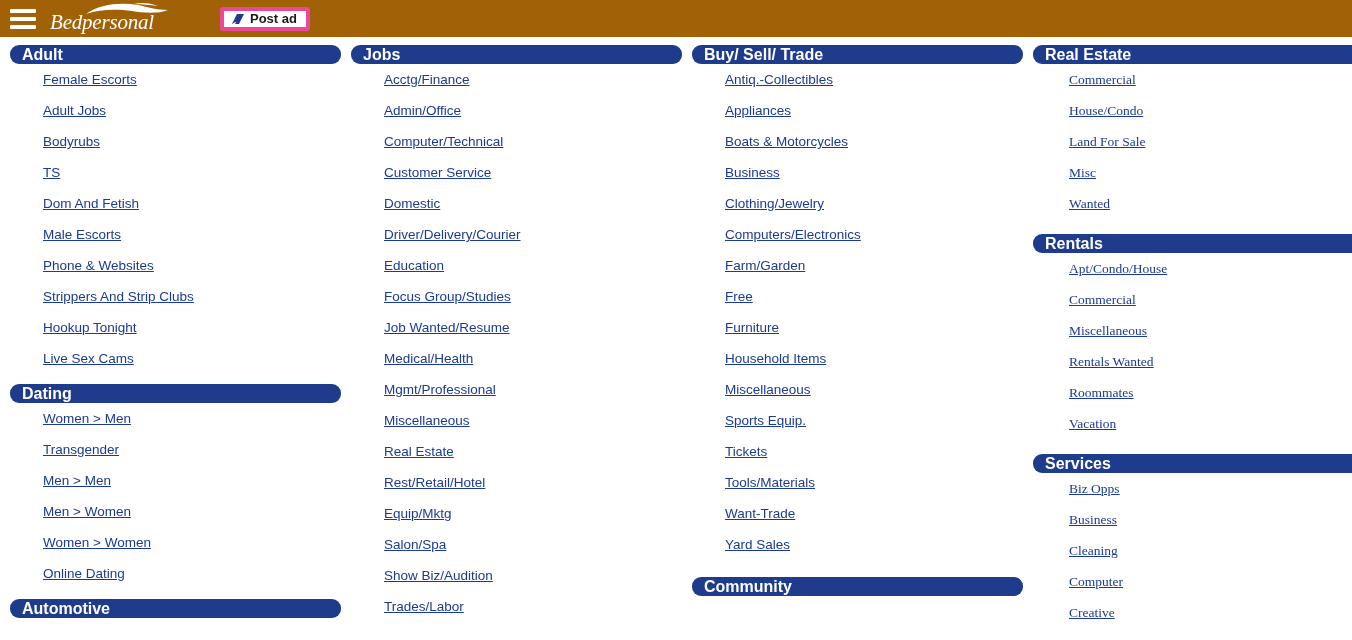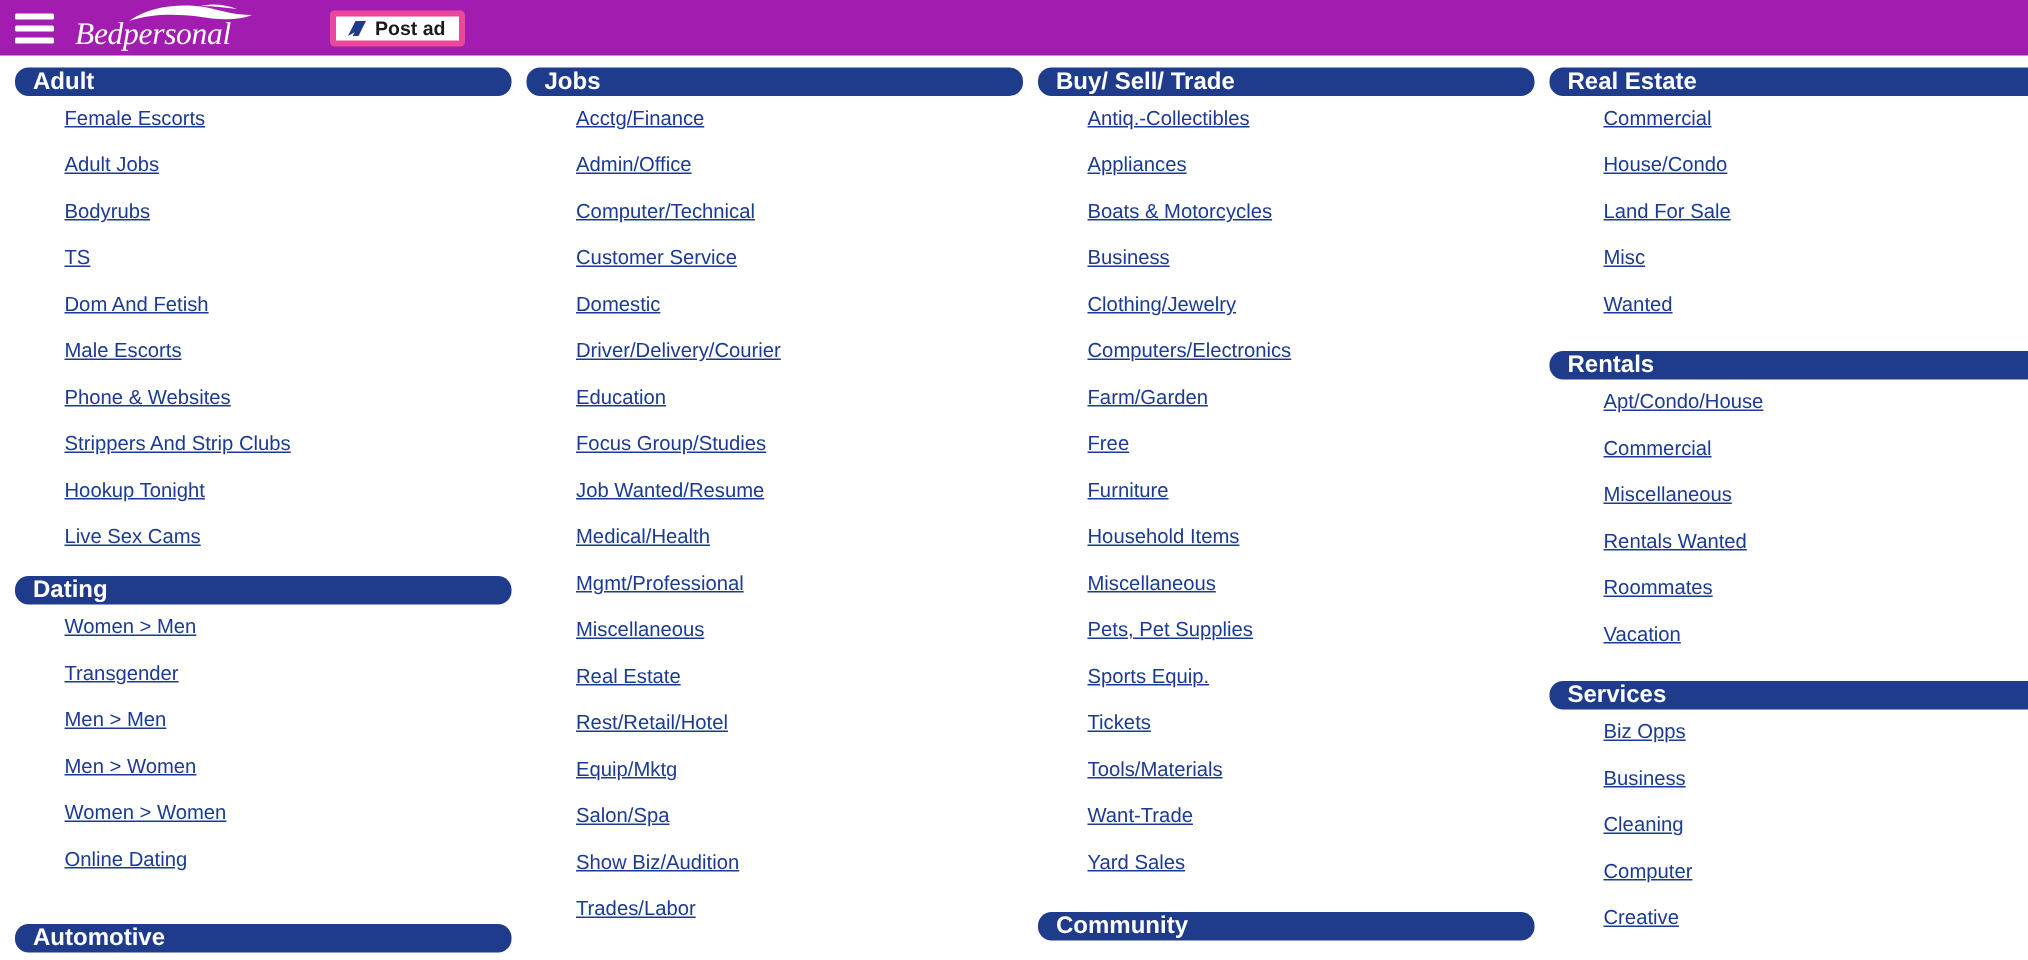--- a/index.html
+++ b/index.html
@@ -7,21 +7,21 @@
     margin: 0; padding: 0;
     width: 1352px; height: 640px;
     overflow: hidden;
     background: #ffffff;
     font-family: "Liberation Sans", sans-serif;
   }
   
   #topbar {
     position: relative;
     height: 37px;
-    background: #a21caf;
+    background: #a16207;
     display: flex;
     align-items: center;
     padding: 0 10px;
   }
   #hamburger {
     width: 26px;
     height: 20px;
     display: flex;
     flex-direction: column;
     justify-content: space-between;
@@ -104,21 +104,21 @@
   ul.links li { height: 31px; }
   ul.links a {
     display: inline-block;
     margin-left: 33px;
     color: #1b3a93;
     font-size: 13.5px;
     text-decoration: underline;
     line-height: 18px;
     white-space: nowrap;
   }
-  .column.c4 ul.links a { margin-left: 36px; }
+  .column.c4 ul.links a { margin-left: 36px; font-family: Liberation Serif, serif; }
   .column.c4 .section.rentals ul.links a,
   .column.c4 .section.services ul.links a { margin-left: 36px; }
 </style>
 </head>
 <body>
 
 <div id="topbar">
   <div id="hamburger">
     <span></span>
     <span></span>
@@ -164,21 +164,21 @@
       <div class="section-header">Dating</div>
       <ul class="links">
         <li><a href="#">Women &gt; Men</a></li>
         <li><a href="#">Transgender</a></li>
         <li><a href="#">Men &gt; Men</a></li>
         <li><a href="#">Men &gt; Women</a></li>
         <li><a href="#">Women &gt; Women</a></li>
         <li><a href="#">Online Dating</a></li>
       </ul>
     </div>
-    <div class="section" style="margin-top:21px;">
+    <div class="section" style="margin-top:4px;">
       <div class="section-header">Automotive</div>
     </div>
   </div>
 
   <div class="column c2">
     <div class="section">
       <div class="section-header">Jobs</div>
       <ul class="links">
         <li><a href="#">Acctg/Finance</a></li>
         <li><a href="#">Admin/Office</a></li>
@@ -210,21 +210,20 @@
         <li><a href="#">Appliances</a></li>
         <li><a href="#">Boats &amp; Motorcycles</a></li>
         <li><a href="#">Business</a></li>
         <li><a href="#">Clothing/Jewelry</a></li>
         <li><a href="#">Computers/Electronics</a></li>
         <li><a href="#">Farm/Garden</a></li>
         <li><a href="#">Free</a></li>
         <li><a href="#">Furniture</a></li>
         <li><a href="#">Household Items</a></li>
         <li><a href="#">Miscellaneous</a></li>
-        <li><a href="#">Pets, Pet Supplies</a></li>
         <li><a href="#">Sports Equip.</a></li>
         <li><a href="#">Tickets</a></li>
         <li><a href="#">Tools/Materials</a></li>
         <li><a href="#">Want-Trade</a></li>
         <li><a href="#">Yard Sales</a></li>
       </ul>
     </div>
     <div class="section" style="margin-top:11px;">
       <div class="section-header">Community</div>
     </div>

